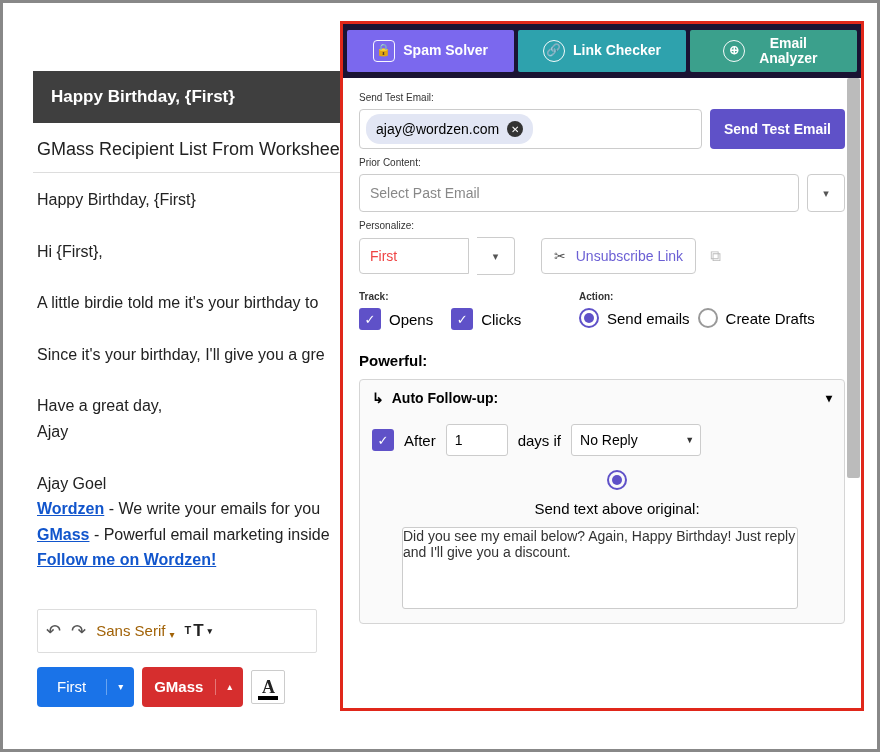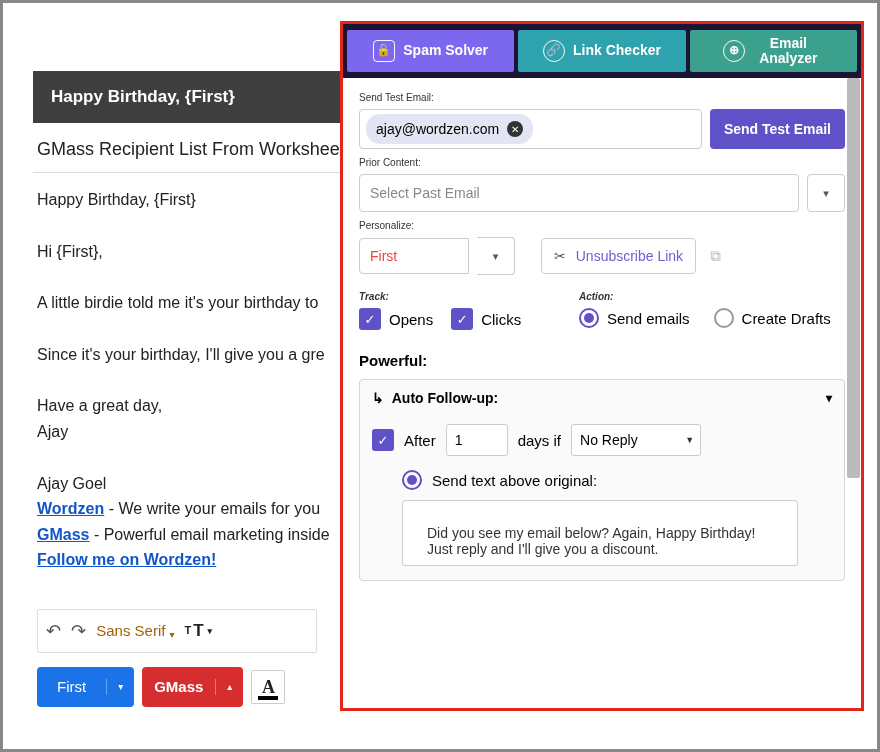--- a/index.html
+++ b/index.html
@@ -37,21 +37,21 @@
   .ptab.spam { background: #7b68ee; }
   .ptab.link { background: #2ea2ad; }
   .ptab.analyzer { background: #3ba08c; }
   .ptab-icon { width:22px; height:22px; border:1.5px solid rgba(255,255,255,0.95); border-radius:4px; display:flex;align-items:center;justify-content:center;font-size:12px;}
   .ptab-icon.circle { border-radius:50%; }
 
   .panel-body { position:relative; padding: 14px 16px 10px 16px; height: calc(100% - 54px); overflow: hidden; }
   .scrollbar-fake { position:absolute; right:1px; top:0; width:13px; height:400px; background:#bbb; border-radius:2px; }
 
   .label { font-size: 10px; color: #333; margin-bottom: 6px; }
-  .label.bold { font-weight: 700; font-style: italic; }
+  .label.bold { font-weight: 700; }
   .row { display:flex; gap:8px; align-items:center; }
   .test-input { flex:1; height:40px; border:1px solid #ccc; border-radius:4px; padding:4px 6px; display:flex; }
   .chip { background:#e2e6f4; border-radius:14px; padding:4px 10px; display:flex; align-items:center; gap:8px; font-size:14px; }
   .chip-x { width:16px;height:16px;border-radius:50%;background:#333;color:#fff;display:flex;align-items:center;justify-content:center;font-size:10px;cursor:pointer;}
   .send-test { background:#5f51c8; color:#fff; border:none; border-radius:4px; padding: 12px 14px; height:40px; font-size:14px; font-weight:600; cursor:pointer;}
 
   .select-box { height:38px; border:1px solid #ccc; border-radius:4px; display:flex; align-items:center; font-size:14px; color:#888; padding:0 10px; flex:1;}
   .select-caret { width:38px; height:38px; border:1px solid #ccc; border-radius:4px; display:flex; align-items:center; justify-content:center; font-size:11px; color:#555; cursor:pointer;}
   .select-caret.attached { border-left:none; border-radius: 0 4px 4px 0; }
 
@@ -69,21 +69,21 @@
 
   .settings-head { font-weight:700; font-size:15px; margin-top:22px; }
   .followup-box { border:1px solid #d5d5d5; border-radius:4px; margin-top:10px; background:#fafafa; }
   .followup-head { padding:10px 12px; display:flex; align-items:center; gap:8px; font-weight:700; font-size:14px; position:relative; }
   .followup-head .chev { position:absolute; right:12px; font-size:12px; }
   .followup-body { padding: 8px 12px 14px 12px; }
   .fup-row { display:flex; align-items:center; gap:10px; font-size:15px; }
   .num-input { width:62px; height:32px; border:1px solid #ccc; border-radius:3px; text-align:left; padding-left:8px; font-size:14px;}
   .sel-input { height:32px; border:1px solid #ccc; border-radius:3px; padding:0 22px 0 8px; font-size:14px; background:#fff; position:relative; display:flex; align-items:center; width:130px;}
   .sel-input::after { content:"▼"; position:absolute; right:6px; font-size:9px; color:#333; }
-  .textarea-box { margin-top:10px; margin-left:30px; border:1px solid #ccc; border-radius:3px; padding:24px; font-size:14px; color:#333; height:66px; width:396px; background:#fff;}
+  .textarea-box { margin-top:10px; margin-left:30px; border:1px solid #ccc; border-radius:3px; padding:0; font-size:14px; color:#333; height:82px; width:396px; background:#fff;}
   .radio-row { display:flex; align-items:center; gap:10px; margin-left:30px; margin-top:8px; font-size:15px; }
 
   .gap-sm { margin-top: 8px; }
 </style>
 </head>
 <body>
 
 <div class="outer-frame">
   <div class="inner-area">
 
@@ -197,21 +197,21 @@
                 <span>Opens</span>
               </div>
               <div class="check-item">
                 <span class="checkbox">✓</span>
                 <span>Clicks</span>
               </div>
             </div>
           </div>
           <div>
             <div class="label bold">Action:</div>
-            <div class="row" style="gap:24px; margin-top:6px;">
+            <div class="row" style="gap:8px; margin-top:6px;">
               <div class="check-item">
                 <span class="radio selected">
                     <span class="dot"></span>
                   </span>
                 <span>Send emails</span>
               </div>
               <div class="check-item">
                 <span class="radio"></span>
                 <span>Create Drafts</span>
               </div>
@@ -230,21 +230,21 @@
           <div class="followup-body">
             <div class="fup-row">
               <span class="checkbox">✓</span>
               <span>After</span>
               <input class="num-input" value="1" style="">
               <span>days if</span>
               <div class="sel-input">
                 <span>No Reply</span>
               </div>
             </div>
-            <div class="radio-row" style="margin-top:14px;">
+            <div class="radio-row" style="margin-top:14px;flex-direction:column;">
               <span class="radio selected">
                   <span class="dot"></span>
                 </span>
               <span>Send text above original:</span>
             </div>
             <div class="textarea-box">Did you see my email below? Again, Happy Birthday! Just reply and I'll give you a discount.</div>
           </div>
         </div>
 
       </div>

